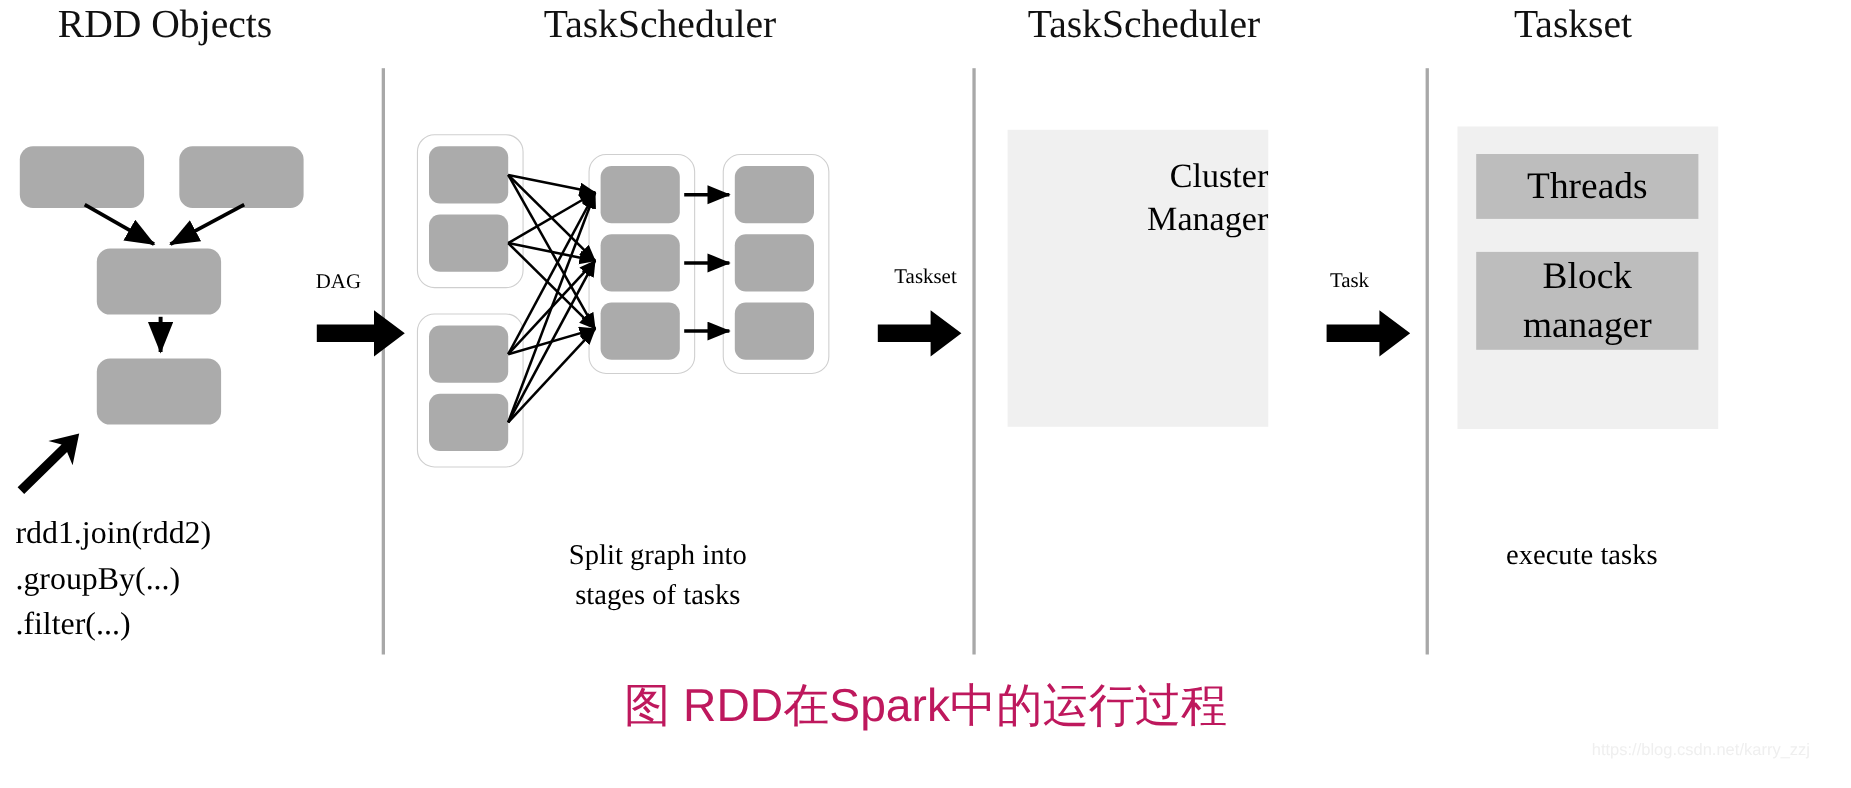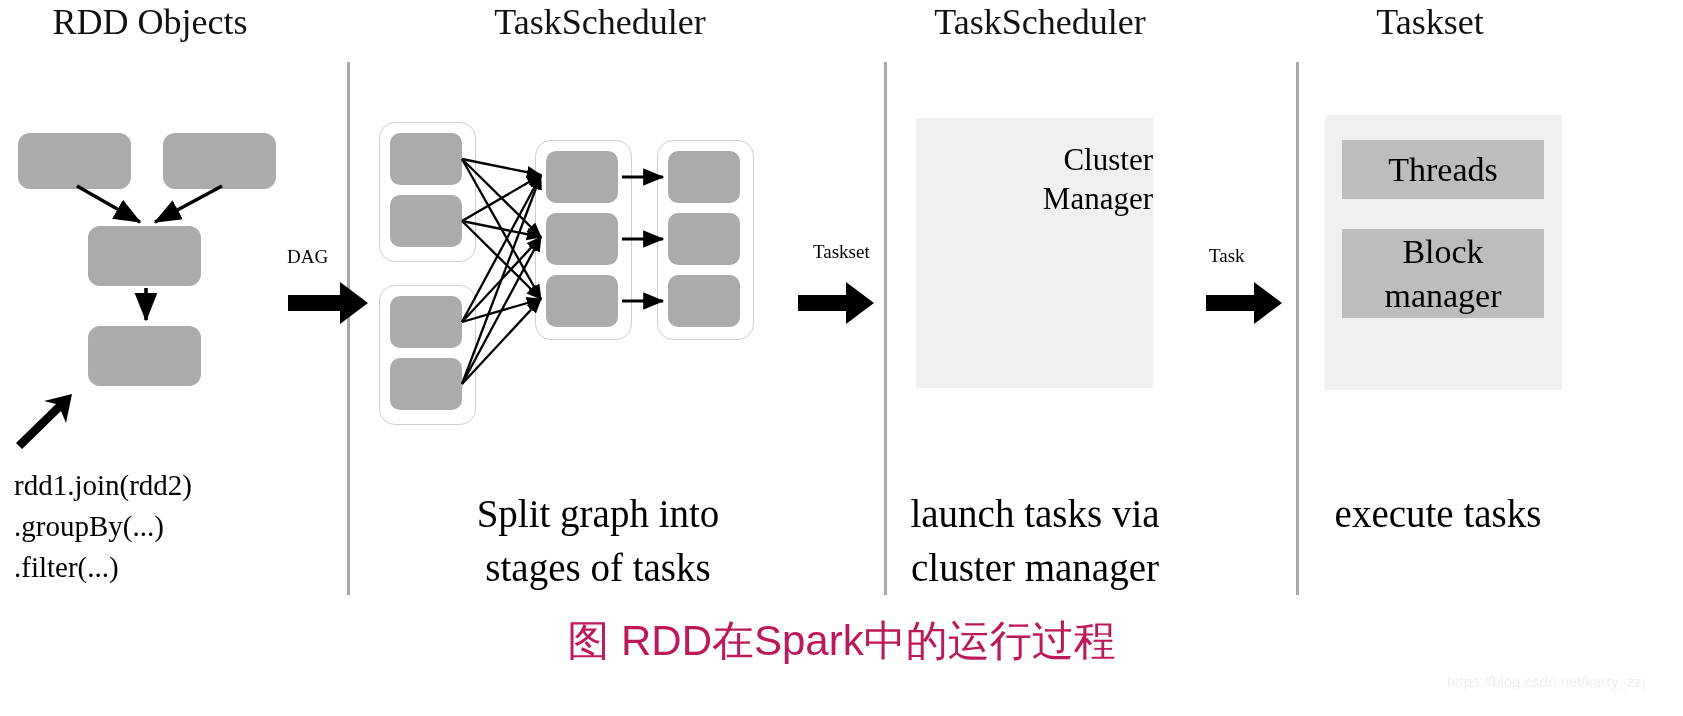--- a/index.html
+++ b/index.html
@@ -85,21 +85,21 @@
     font-size: 19px;
     line-height: 1;
     white-space: nowrap;
     font-family: "Liberation Serif", "DejaVu Serif", serif;
   }
 
   
   .caption {
     position: absolute;
     text-align: center;
-    font-size: 39px;
+    font-size: 26px;
     line-height: 1.38;
     font-family: "Liberation Serif", "DejaVu Serif", serif;
     white-space: pre-line;
   }
   .code-text {
     position: absolute;
     font-size: 29px;
     line-height: 1.42;
     font-family: "Liberation Serif", "DejaVu Serif", serif;
     white-space: pre-line;
@@ -179,22 +179,20 @@
   <div class="panel-inner" style="left:1342px; top:140px; width:202px; height:59px;">Threads</div>
   <div class="panel-inner" style="left:1342px; top:229px; width:202px; height:89px; white-space:pre-line;">Block
 manager</div>
 
   <div class="edge-label" style="left:287px; top:247px;">DAG</div>
   <div class="edge-label" style="left:783px; top:242px;margin-left:30px;">Taskset</div>
   <div class="edge-label" style="left:1209px; top:246px;">Task</div>
 
   <div class="caption" style="left:398px; top:487px; width:400px;">Split graph into
 stages of tasks</div>
-  <div class="caption" style="left:835px; top:487px; width:400px;">launch tasks via
-cluster manager</div>
   <div class="caption" style="left:1288px; top:487px; width:300px;">execute tasks</div>
 
   <div class="figure-caption" style="left:0px; top:613px;">图 RDD在Spark中的运行过程</div>
 
   <div class="watermark" style="left:1447px; top:673px;">https://blog.csdn.net/karry_zzj</div>
 
   <svg class="overlay" viewBox="0 0 1683 716" xmlns="http://www.w3.org/2000/svg">
     <defs>
       <marker id="ah-thin" markerWidth="9" markerHeight="9" refX="7.6" refY="3.2" orient="auto" markerUnits="strokeWidth">
         <path d="M0,0 L8,3.2 L0,6.4 z" fill="#000"></path>

